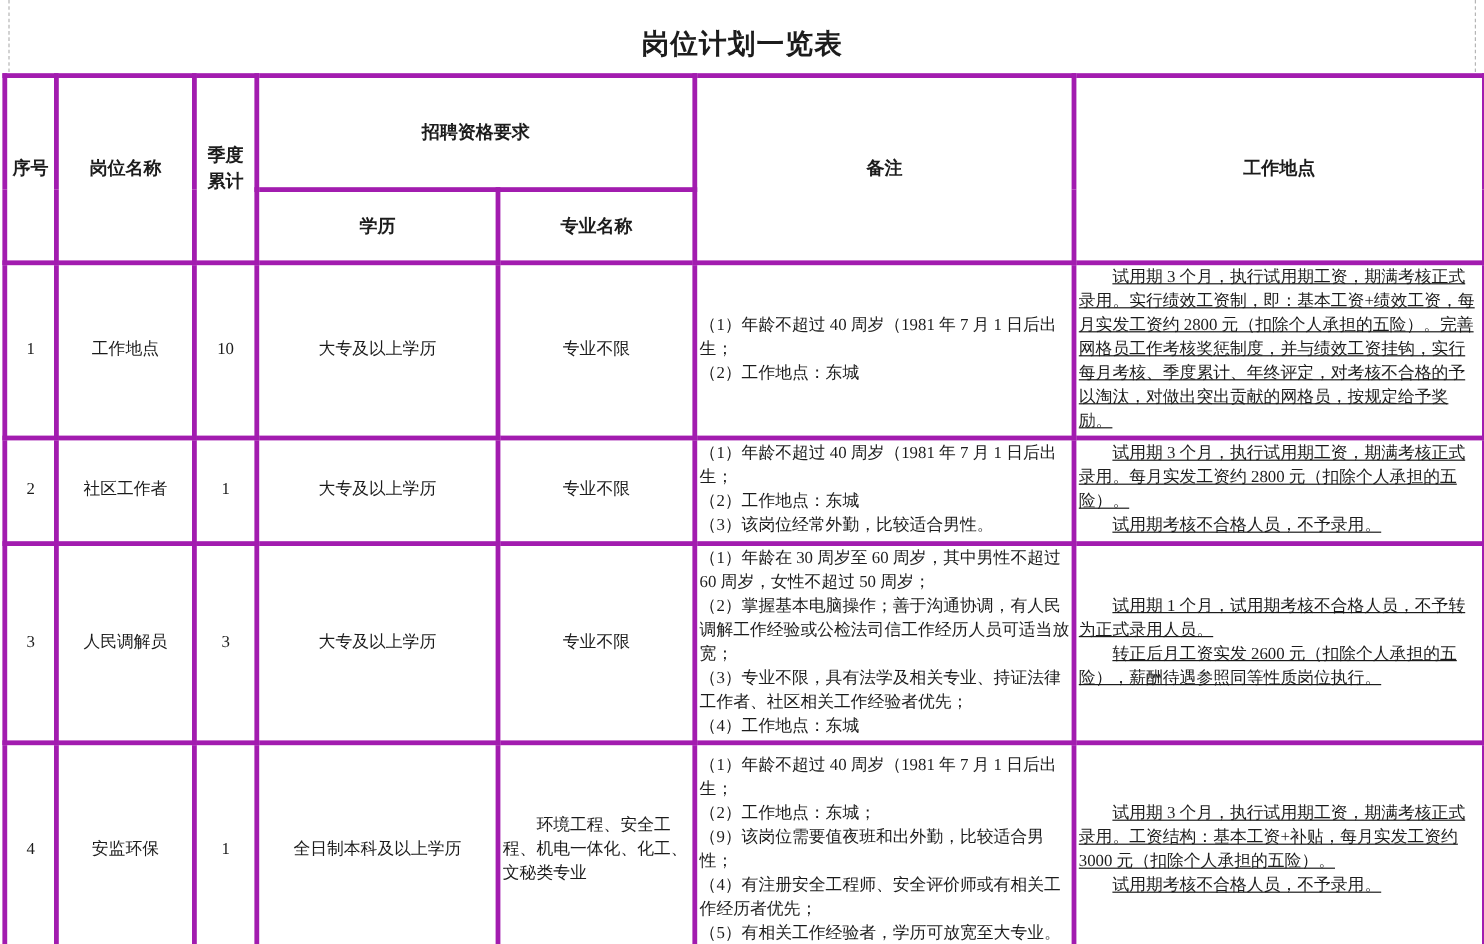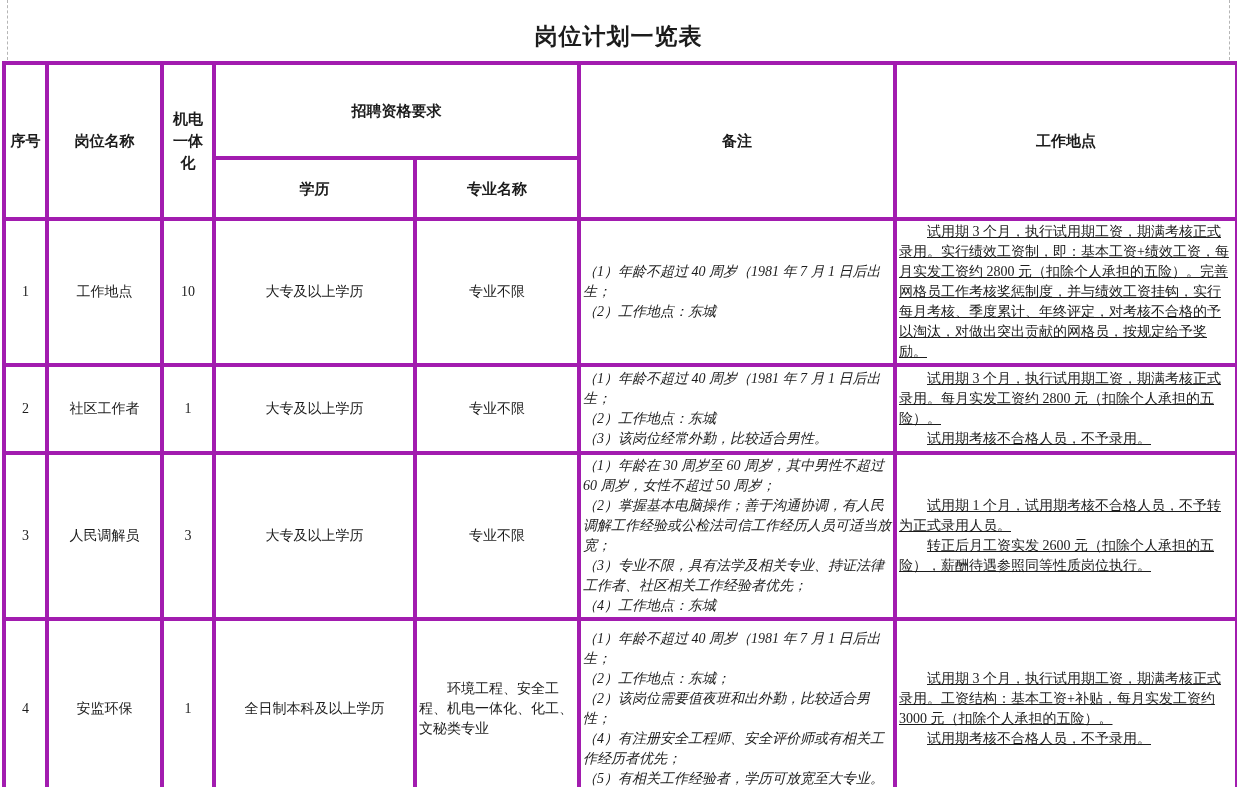--- a/index.html
+++ b/index.html
@@ -44,21 +44,21 @@
   col.c-remarks{width:316px;}
   col.c-salary{width:342px;}
   tr.hdr-top{height:95px;}
   tr.hdr-sub{height:61px;}
   tbody tr:nth-child(1){height:142px;}
   tbody tr:nth-child(2){height:88px;}
   tbody tr:nth-child(3){height:157px;}
   tbody tr:nth-child(4){height:180px;}
   td.center{text-align:center;}
   td.cell-remarks,td.cell-salary{text-align:left;padding:1px 3px;}
-  .remark-line{text-indent:0;font-style:italic;}
+  .remark-line{text-indent:0;}
   .salary-para{text-indent:2em;text-decoration:underline;}
   td.indent-left{text-align:left;text-indent:2em;padding:1px 3px;}
 </style>
 </head>
 <body>
 
 <div class="page-break left"></div>
 <div class="page-break right"></div>
 
 <div class="page-title">岗位计划一览表</div>
@@ -70,21 +70,21 @@
       <col class="c-count">
     <col class="c-edu">
       <col class="c-major">
       <col class="c-remarks">
       <col class="c-salary">
   </colgroup>
   <thead>
     <tr class="hdr-top">
       <th rowspan="2">序号</th>
       <th rowspan="2">岗位名称</th>
-      <th rowspan="2">机电一体化</th>
+      <th rowspan="2">季度累计</th>
       <th colspan="2">招聘资格要求</th>
       <th rowspan="2">备注</th>
       <th rowspan="2">工作地点</th>
     </tr>
     <tr class="hdr-sub">
       <th>学历</th>
       <th>专业名称</th>
     </tr>
   </thead>
   <tbody>
@@ -137,21 +137,21 @@
   </tr>
       <tr>
     <td class="center">4</td>
     <td class="center">安监环保</td>
     <td class="center">1</td>
     <td class="center">全日制本科及以上学历</td>
     <td class="cell-major indent-left">环境工程、安全工程、机电一体化、化工、文秘类专业</td>
     <td class="cell-remarks">
           <div class="remark-line">（1）年龄不超过 40 周岁（1981 年 7 月 1 日后出生；</div>
           <div class="remark-line">（2）工作地点：东城；</div>
-          <div class="remark-line">（2）该岗位需要值夜班和出外勤，比较适合男性；</div>
+          <div class="remark-line">（9）该岗位需要值夜班和出外勤，比较适合男性；</div>
           <div class="remark-line">（4）有注册安全工程师、安全评价师或有相关工作经历者优先；</div>
           <div class="remark-line">（5）有相关工作经验者，学历可放宽至大专业。</div>
         </td>
     <td class="cell-salary">
           <div class="salary-para">试用期 3 个月，执行试用期工资，期满考核正式录用。工资结构：基本工资+补贴，每月实发工资约 3000 元（扣除个人承担的五险）。</div>
           <div class="salary-para">试用期考核不合格人员，不予录用。</div>
         </td>
   </tr>
     </tbody>
 </table>

